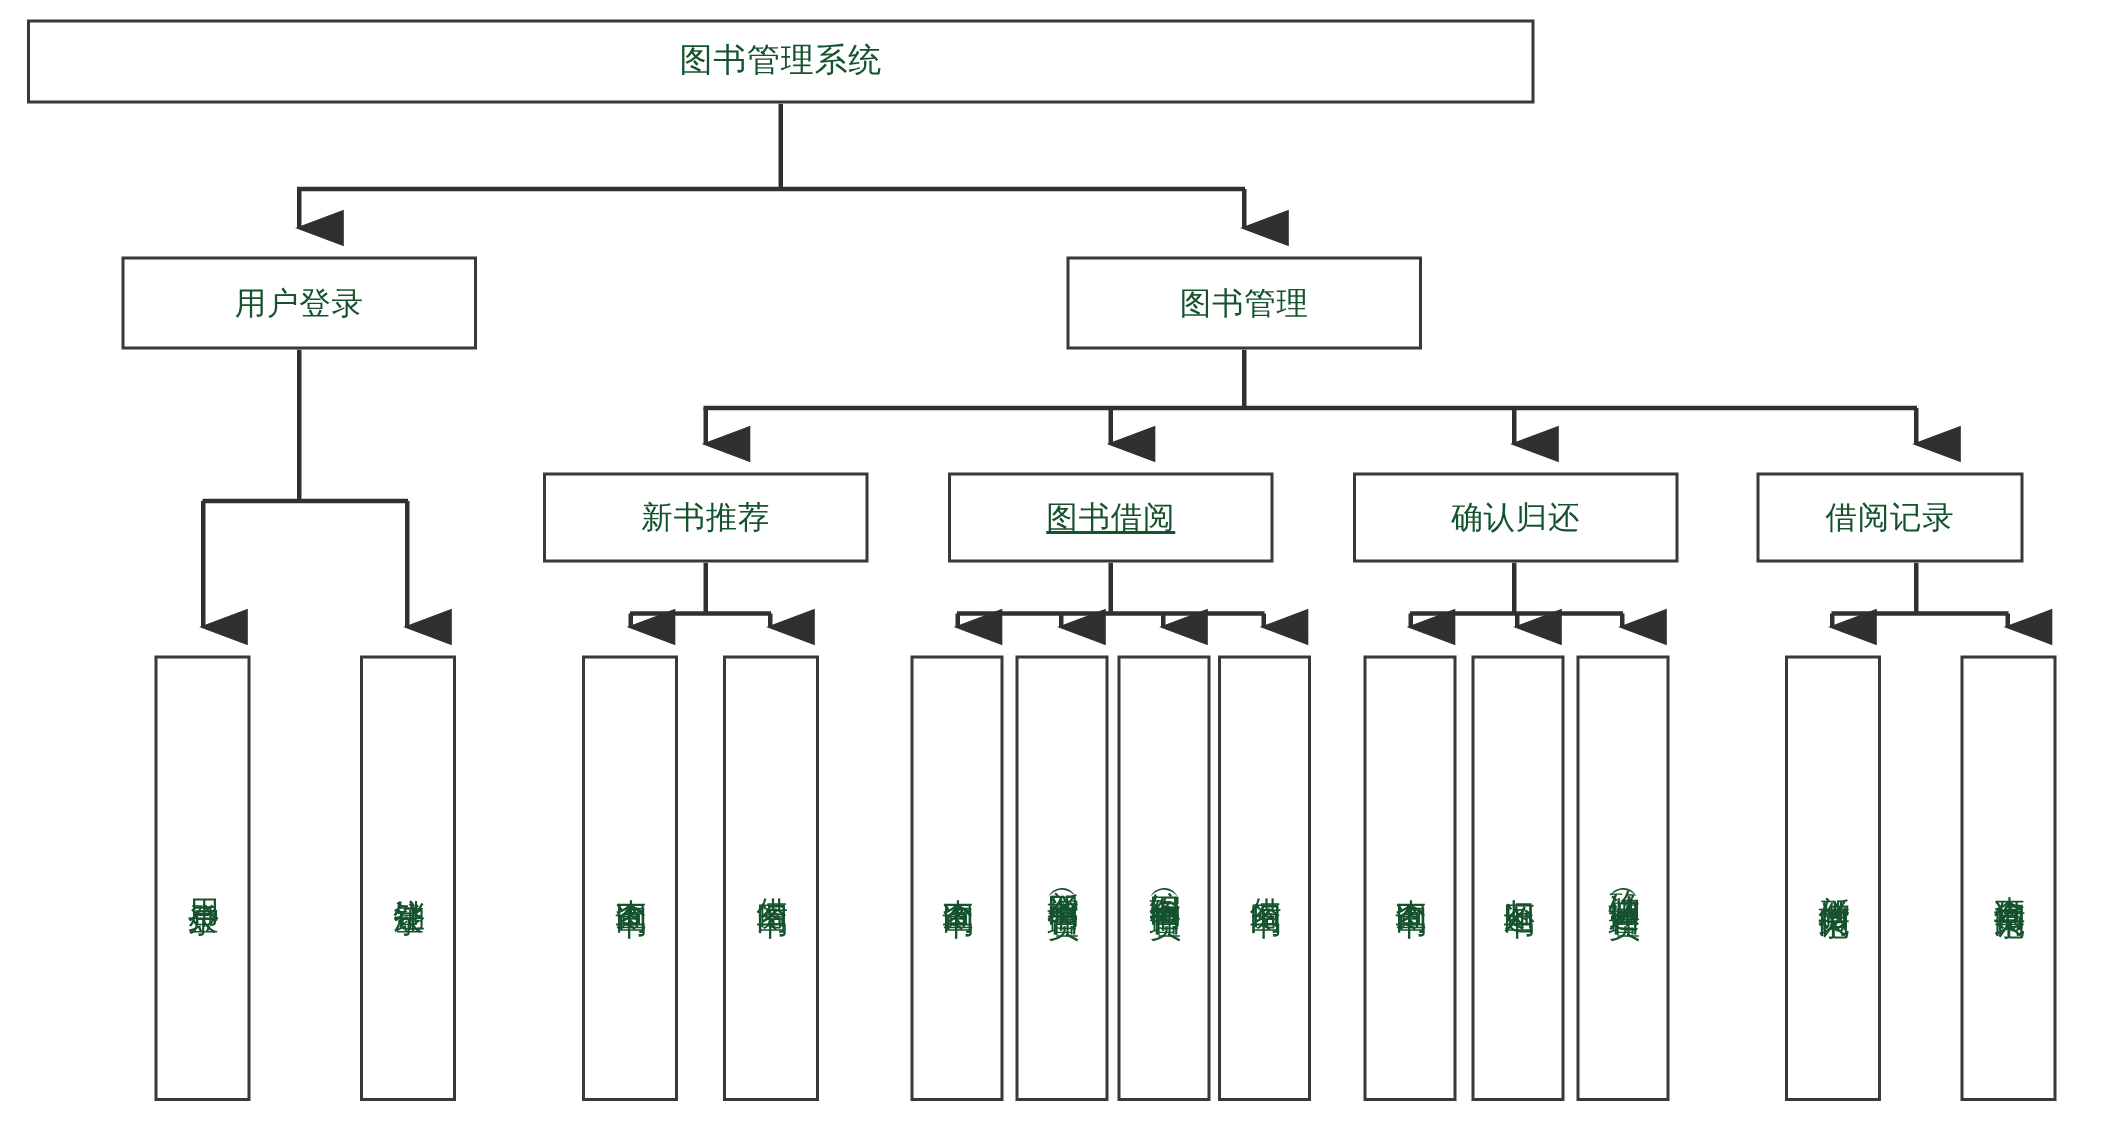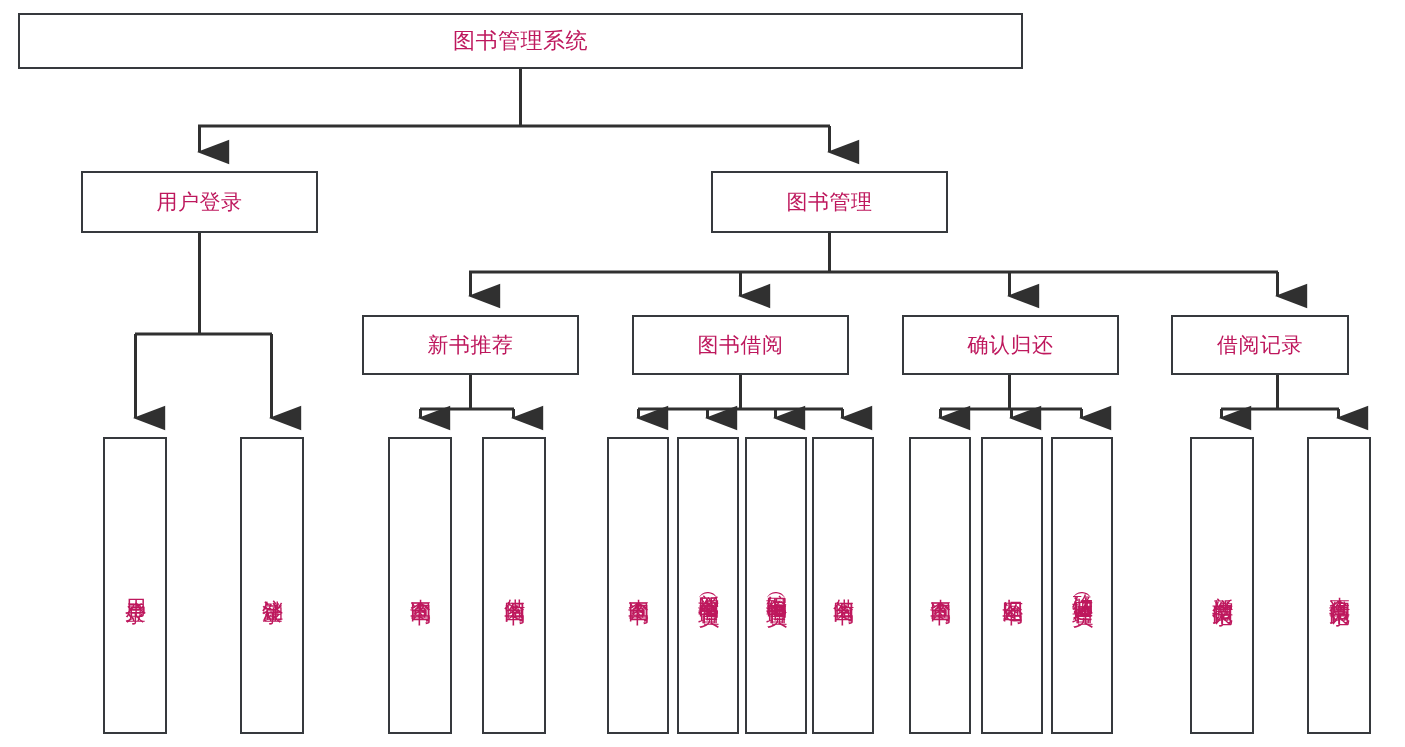--- a/index.html
+++ b/index.html
@@ -27,21 +27,21 @@
     pointer-events: none;
   }
   .node {
     position: absolute;
     box-sizing: border-box;
     background: #ffffff;
     border: 2px solid #36393d;
     display: flex;
     align-items: center;
     justify-content: center;
-    color: #be185d;
+    color: #14532d;
   }
   .node .lbl {
     display: block;
     text-align: center;
     line-height: 1.18;
     white-space: nowrap;
   }
   .node.horiz .lbl {
     font-size: 21px;
     letter-spacing: 0.5px;
@@ -134,21 +134,21 @@
       </div>
       <div class="node horiz" style="left: 81px; top: 171px; width: 237px; height: 62px;">
         <span class="lbl">用户登录</span>
       </div>
       <div class="node horiz" style="left: 711px; top: 171px; width: 237px; height: 62px; justify-content: center;">
         <span class="lbl">图书管理</span>
       </div>
       <div class="node horiz" style="left: 362px; top: 315px; width: 217px; height: 60px;">
         <span class="lbl">新书推荐</span>
       </div>
-      <div class="node horiz" style="left: 632px; top: 315px; width: 217px; height: 60px;">
+      <div class="node horiz" style="left: 632px; top: 315px; width: 217px; height: 60px; text-decoration: underline;">
         <span class="lbl">图书借阅</span>
       </div>
       <div class="node horiz" style="left: 902px; top: 315px; width: 217px; height: 60px;">
         <span class="lbl">确认归还</span>
       </div>
       <div class="node horiz" style="left: 1171px; top: 315px; width: 178px; height: 60px;">
         <span class="lbl">借阅记录</span>
       </div>
       <div class="node vert" style="left: 103px; top: 437px; width: 64px; height: 297px;">
         <span class="lbl">用户登录</span>

